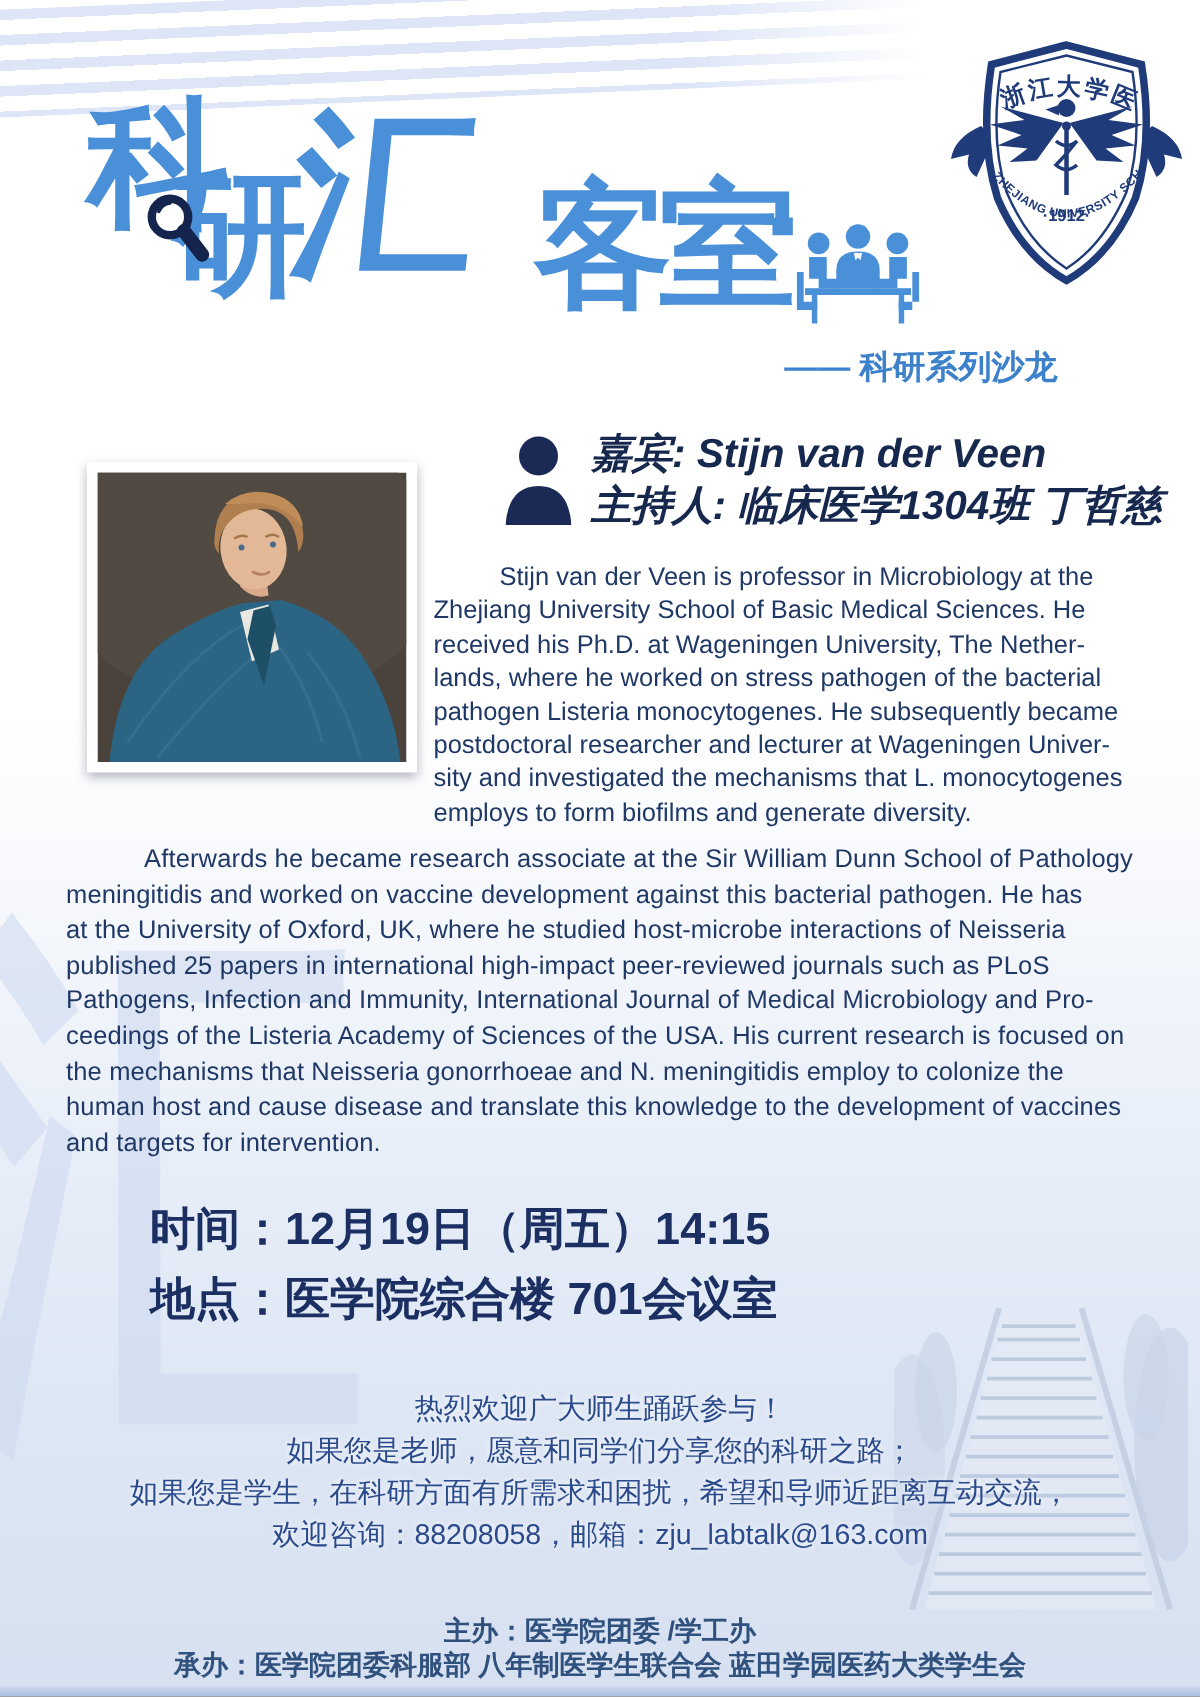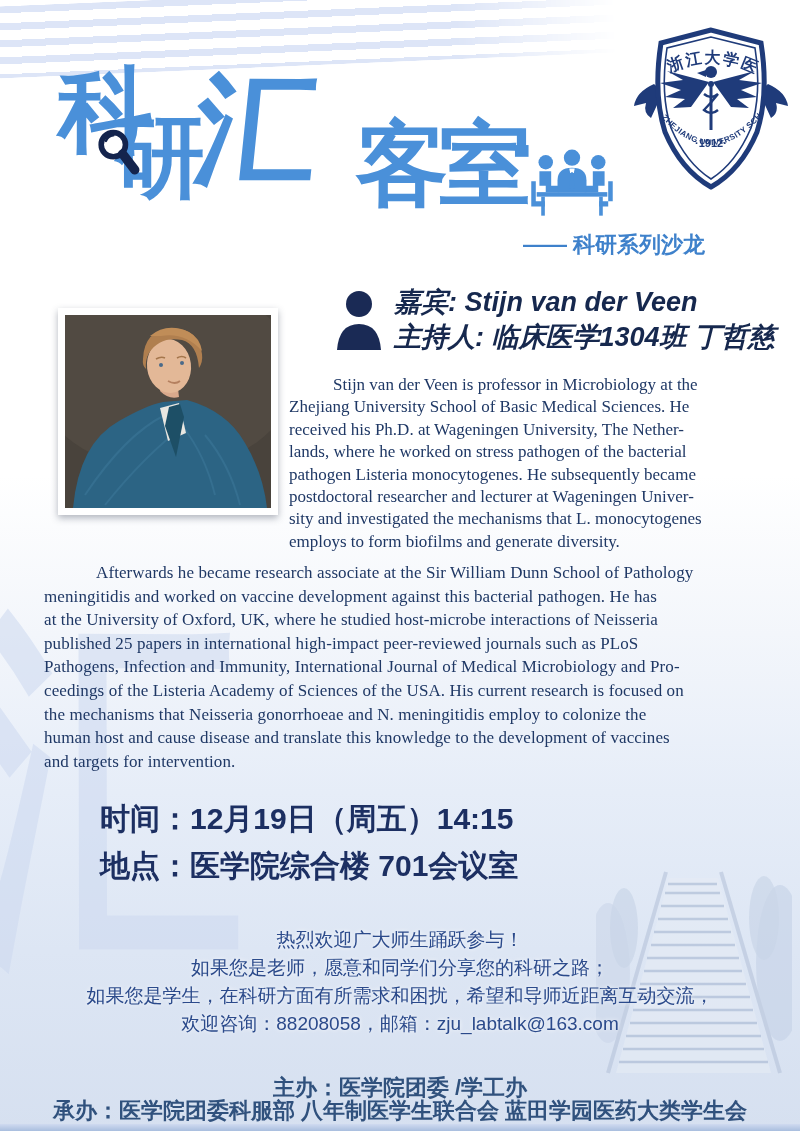--- a/index.html
+++ b/index.html
@@ -29,21 +29,21 @@
   .logo{position:absolute;left:630px;top:22px;z-index:2;}
   
   .guest-icon{position:absolute;left:337px;top:290px;}
   .guest-line{position:absolute;left:394px;font-size:27px;font-weight:700;color:#16284e;white-space:nowrap;font-style:italic;}
   .g1{top:284px;}
   .g2{top:319px;}
   
   .photo-frame{position:absolute;left:58px;top:308px;width:206px;height:193px;background:#fff;
     padding:7px;box-shadow:0 3px 7px rgba(60,70,90,.4);z-index:2;}
   
-  .bio{position:absolute;color:#1f3865;font-family:Liberation Serif, serif;z-index:2;}
+  .bio{position:absolute;color:#1f3865;font-family:Liberation Sans, sans-serif;z-index:2;}
   .bio .ln{white-space:nowrap;}
   .bio-p1{left:289px;top:374px;font-size:17px;}
   .bio-p1 .ln{height:22.4px;line-height:22.4px;}
   .bio-p2{left:44px;top:561px;font-size:17px;letter-spacing:.1px;}
   .bio-p2 .ln{height:23.6px;line-height:23.6px;}
   .indent1{padding-left:44px;}
   .indent2{padding-left:52px;}
   
   .watermark{position:absolute;left:-30px;top:600px;font-size:380px;line-height:1;font-weight:700;
     color:#cdd9f0;opacity:.55;transform:scaleX(.72);transform-origin:left top;z-index:0;}
@@ -52,21 +52,21 @@
   .event div{font-size:30px;font-weight:800;color:#1c2f62;white-space:nowrap;}
   .event .loc{margin-top:6px;}
   
   .welcome{position:absolute;left:0;top:926px;width:100%;text-align:center;z-index:2;}
   .welcome div{font-size:19px;font-weight:400;color:#2b4a8b;height:28px;line-height:28px;
     text-shadow:0 0 4px rgba(255,255,255,.9);}
   
   .stairs{position:absolute;left:596px;top:858px;opacity:.6;z-index:1;}
   
   .footer{position:absolute;left:0;top:1076px;width:100%;text-align:center;z-index:2;}
-  .footer div{font-size:22px;font-weight:700;color:#30517d;height:23px;line-height:23px;}
+  .footer div{font-size:18px;font-weight:700;color:#30517d;height:23px;line-height:23px;}
   .bottom-bar{position:absolute;left:0;bottom:0;width:100%;height:7px;
     background:linear-gradient(to bottom,#cfdaf0,#a9bede);}
 </style>
 </head>
 <body>
 
 <div id="poster">
 
   <div class="stripes"></div>
 

